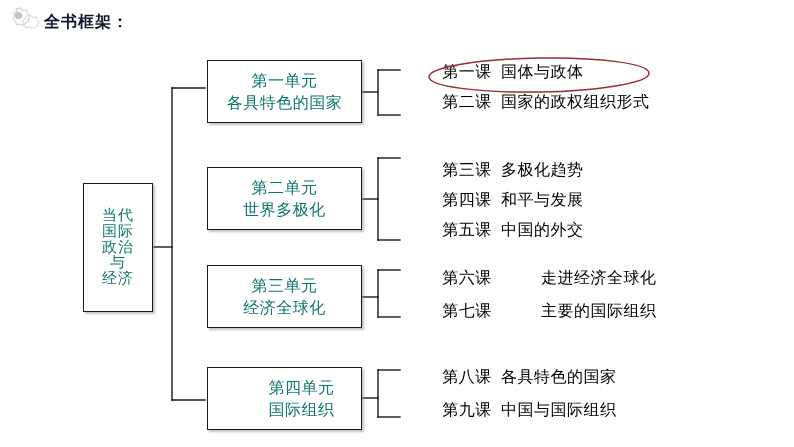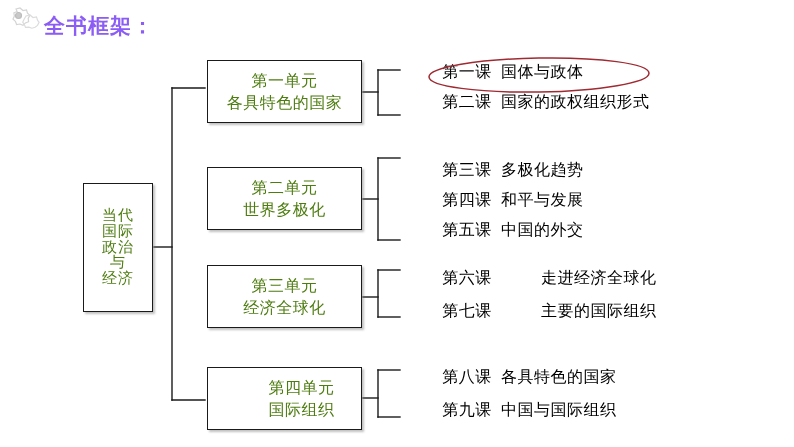--- a/index.html
+++ b/index.html
@@ -27,40 +27,40 @@
     top: 6px;
     width: 34px;
     height: 26px;
   }
 
   
   .title {
     position: absolute;
     left: 44px;
     top: 12px;
-    font-size: 21px;
+    font-size: 16px;
     font-weight: bold;
-    color: #8b5cf6;
+    color: #0f172a;
     letter-spacing: 1px;
     white-space: nowrap;
     font-family: "DejaVu Sans", "Liberation Sans", sans-serif;
   }
 
   
   .node-box {
     position: absolute;
     box-sizing: border-box;
     border: 1px solid #1a1a1a;
     background: #ffffff;
     box-shadow: 2px 2px 2px rgba(120,120,120,0.45);
     display: flex;
     flex-direction: column;
     align-items: center;
     justify-content: center;
-    color: #4d7c0f;
+    color: #0f766e;
     font-family: "DejaVu Sans", "Liberation Sans", sans-serif;
   }
 
   #root-box {
     left: 83px;
     top: 183px;
     width: 70px;
     height: 129px;
     line-height: 1.05;
     font-size: 15px;

